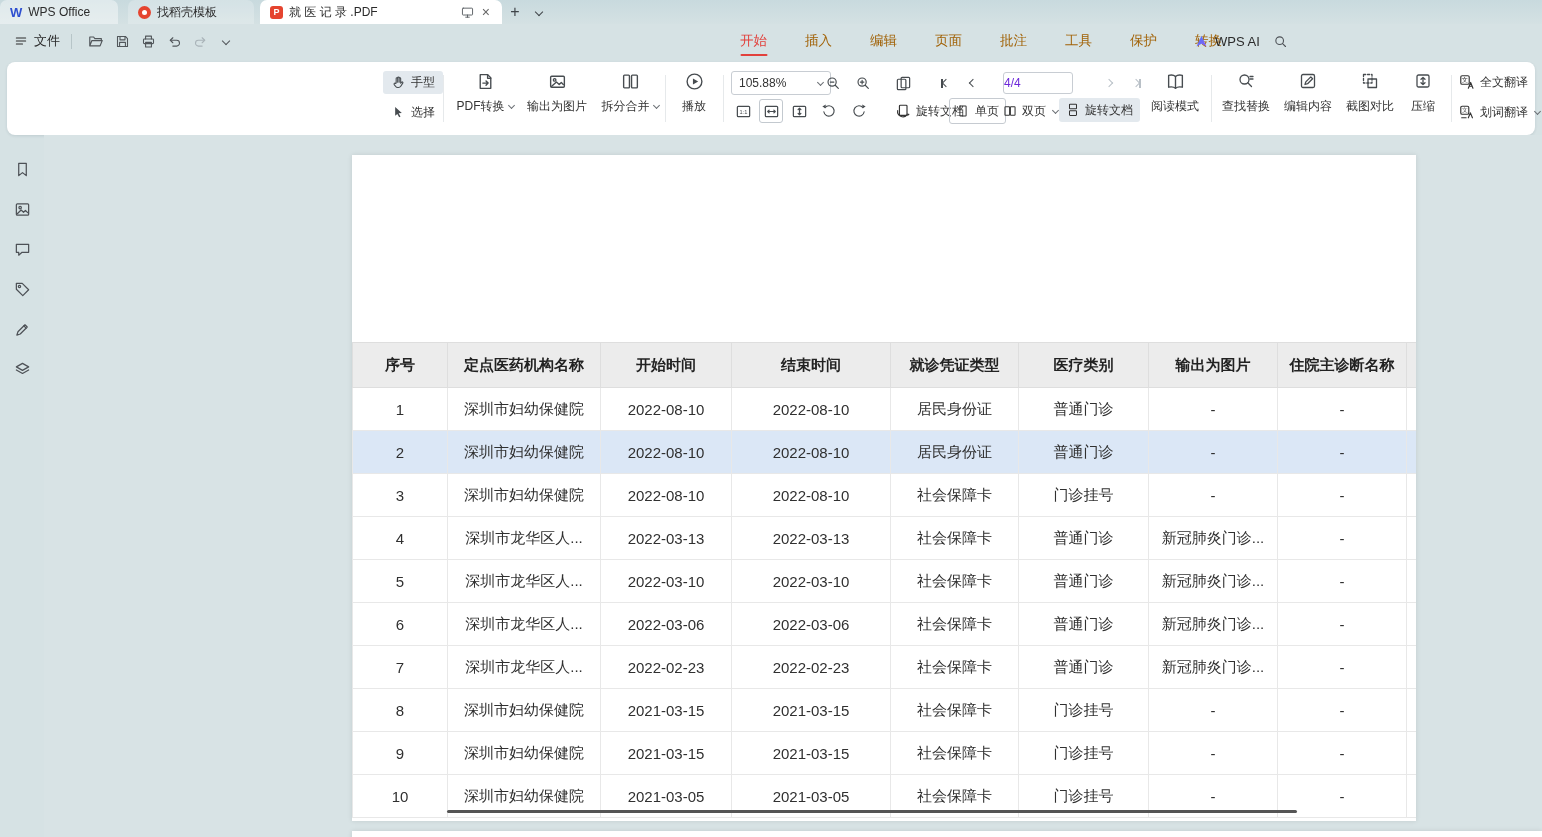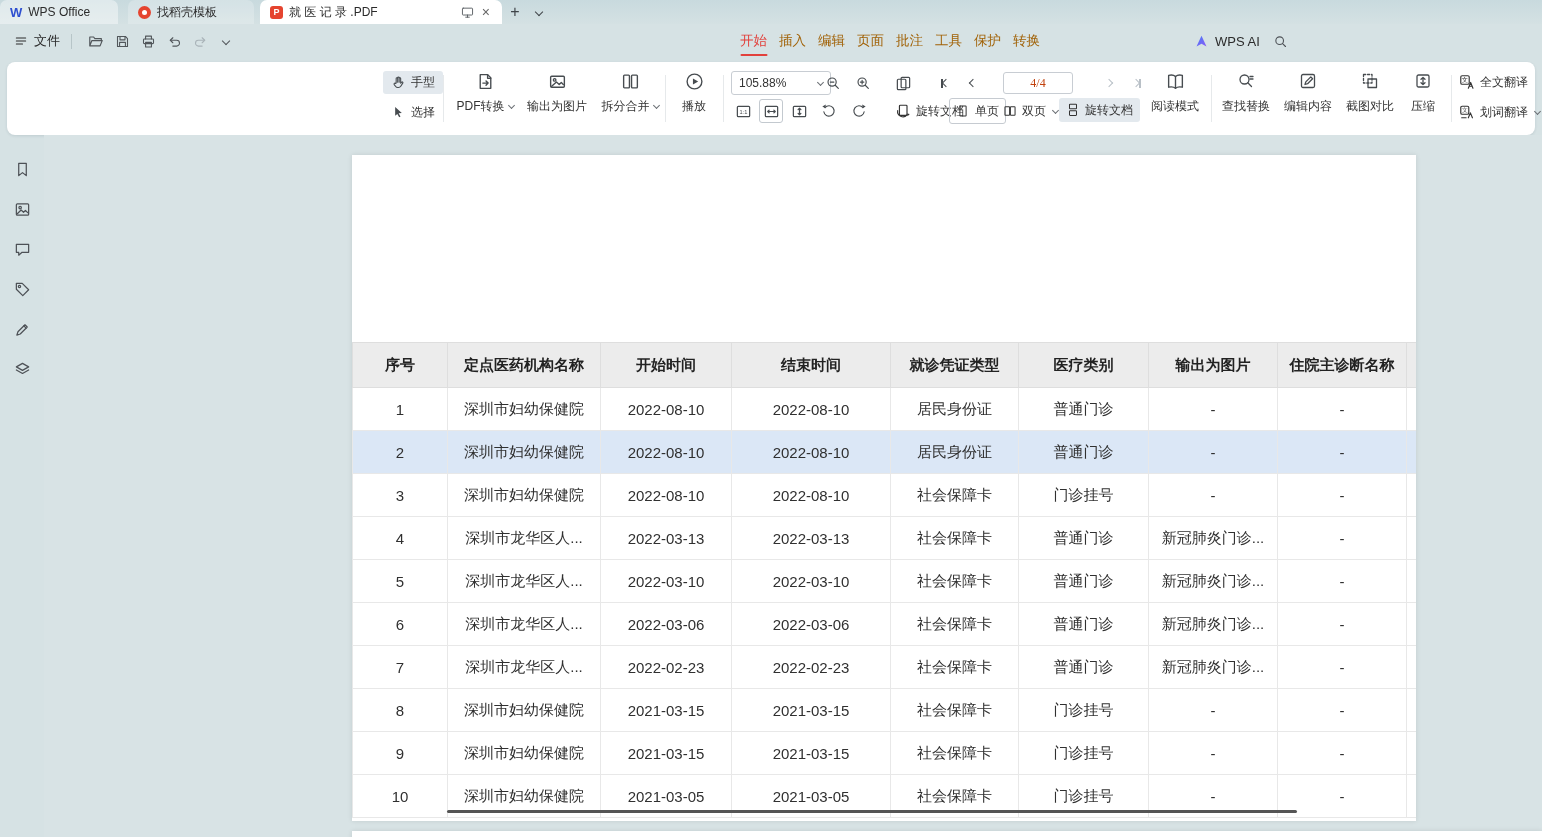--- a/index.html
+++ b/index.html
@@ -35,21 +35,21 @@
   .tab-close{font-size:14px;color:#666;padding:0 2px;line-height:1}
   .tab-add,.tab-list{display:flex;align-items:center;justify-content:center;width:26px;color:#3f4448;font-size:16px}
   .tab-list{width:22px}
 
   
   .menubar{position:absolute;top:24px;left:0;right:0;height:34px;display:flex;align-items:center}
   .file-btn{display:flex;align-items:center;gap:6px;margin-left:14px;font-size:13px;color:#2b2b2b}
   .mb-sep{width:1px;height:15px;background:#b7c5c8;margin:0 11px}
   .qbtn{width:24px;height:24px;display:flex;align-items:center;justify-content:center;margin:0 1px;color:#51565a}
   .qbtn.disabled{color:#a9b3b8}
-  .menu-tab-list{position:absolute;left:740px;top:0;height:34px;display:flex;gap:12px;align-items:center}
+  .menu-tab-list{position:absolute;left:740px;top:0;height:34px;display:flex;gap:38px;align-items:center}
   .menu-tab{position:relative;font-size:13.5px;color:#a16207;height:34px;display:flex;align-items:center;cursor:default}
   .menu-tab.active{color:#e2413c}
   .menu-tab.active::after{content:"";position:absolute;left:50%;transform:translateX(-50%);bottom:2px;
                           width:27px;height:2.5px;background:#e2413c;border-radius:2px}
   .wps-ai{position:absolute;left:1194px;top:0;height:34px;display:flex;align-items:center;gap:6px;font-size:13px;color:#2b2b2b}
   .mb-search{position:absolute;left:1268px;top:5px;width:24px;height:24px;display:flex;align-items:center;justify-content:center;color:#4d5156}
 
   
   .ribbon{position:absolute;top:62px;left:7px;width:1528px;height:73px;background:#fff;border-radius:8px;
           box-shadow:0 1px 3px rgba(30,60,70,.12)}
@@ -61,22 +61,22 @@
   .icnbtn{width:24px;height:24px;border-radius:3px;display:flex;align-items:center;justify-content:center;color:#474c50}
   .icnbtn.sel{border:1px solid #c3c9cf}
   .icnbtn.disabled,.navbtn.disabled{color:#b9c0c7}
   .navbtn{width:24px;height:24px;display:flex;align-items:center;justify-content:center;color:#474c50}
   .navbtn .bar{width:1.5px;height:9px;background:currentColor}
   .tool-pill{display:flex;align-items:center;gap:5px;padding:3px 8px;border-radius:3px;color:#333}
   .tool-pill .ti{color:#474c50}
   .tool-pill.active{background:#e3e9ee}
   .combo{border:1px solid #c8cdd3;border-radius:3px;background:#fff;display:flex;align-items:center;
          padding:0 7px;gap:6px;font-size:12px;height:24px;color:#333}
-  .page-input{width:70px;height:22px;text-align:center;border:1px solid #c8cdd3;border-radius:3px;
-              font-size:12px;color:#c2410c;background:#fff;font-family:Liberation Serif, serif}
+  .page-input{width:70px;height:22px;text-align:left;border:1px solid #c8cdd3;border-radius:3px;
+              font-size:12px;color:#6d28d9;background:#fff;font-family:Liberation Sans, sans-serif}
   .boxed{border:1px solid #c6cbd1;border-radius:3px;padding:12px 6px}
   .pill-active{background:#e3e9ee;border-radius:3px;padding:2px 7px}
 
   
   .sidebar{position:absolute;left:0;top:135px;bottom:0;width:44px;display:flex;flex-direction:column;
            align-items:center;padding-top:22px;gap:16px}
   .sbtn{width:24px;height:24px;display:flex;align-items:center;justify-content:center;color:#4d5156}
 
   
   .content{position:absolute;left:44px;top:135px;right:0;bottom:0;background:#d8e3e5;overflow:hidden}

